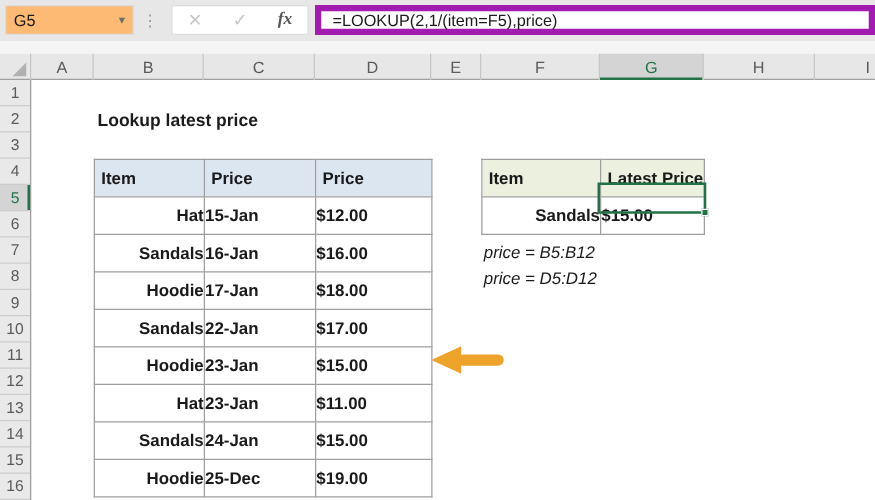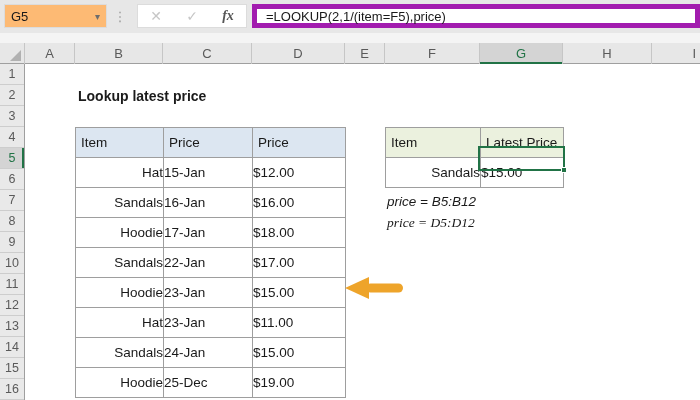--- a/index.html
+++ b/index.html
@@ -82,21 +82,21 @@
   }
 
   
   .sheet-title {
     position:absolute; left:78px; top:86px; height:21px; line-height:21px;
     font-size:14px; font-weight:bold; color:#1b1b1b;text-align:right;
   }
   table { border-collapse:collapse; table-layout:fixed; }
   .xl-table { position:absolute; background:#fff; }
   .xl-table td, .xl-table th {
-    border:1px solid #9e9e9e; height:30px; font-weight:normal;
+    border:1px solid #9e9e9e; height:30px; font-weight:bold;
     font-size:13.5px; color:#1a1a1a; overflow:hidden; white-space:nowrap;
   }
   .xl-table .txt { text-align:right; padding-left:5px; }
   .xl-table .num { text-align:left; padding-right:5px;margin-top:16px; }
   .data-table { left:75px; top:127px; }
   .data-table th { background:#dce6f1; text-align:left; padding-left:5px; }
   .result-table { left:385px; top:127px; }
   .result-table th { background:#ebf1de; text-align:left; padding-left:5px; }
 
   .selection-box {
@@ -106,21 +106,21 @@
   .fill-handle {
     position:absolute; right:-4px; bottom:-4px; width:6px; height:6px;
     background:#217346; border:1px solid #fff; pointer-events:auto;
   }
 
   .note {
     position:absolute; left:387px; height:21px; line-height:21px;
     font-style:italic; font-size:13.5px; color:#1a1a1a;
   }
   .note-1 { top:191px; }
-  .note-2 { top:212px;font-family:Liberation Serif, serif; }
+  .note-2 { top:212px; }
 
   .arrow-wrap { position:absolute; left:345px; top:277px; width:62px; height:22px; }
 </style>
 </head>
 <body>
 
 <div class="formula-bar">
   <div class="name-box">
     <span>G5</span>
     <span class="nb-arrow">▾</span>

